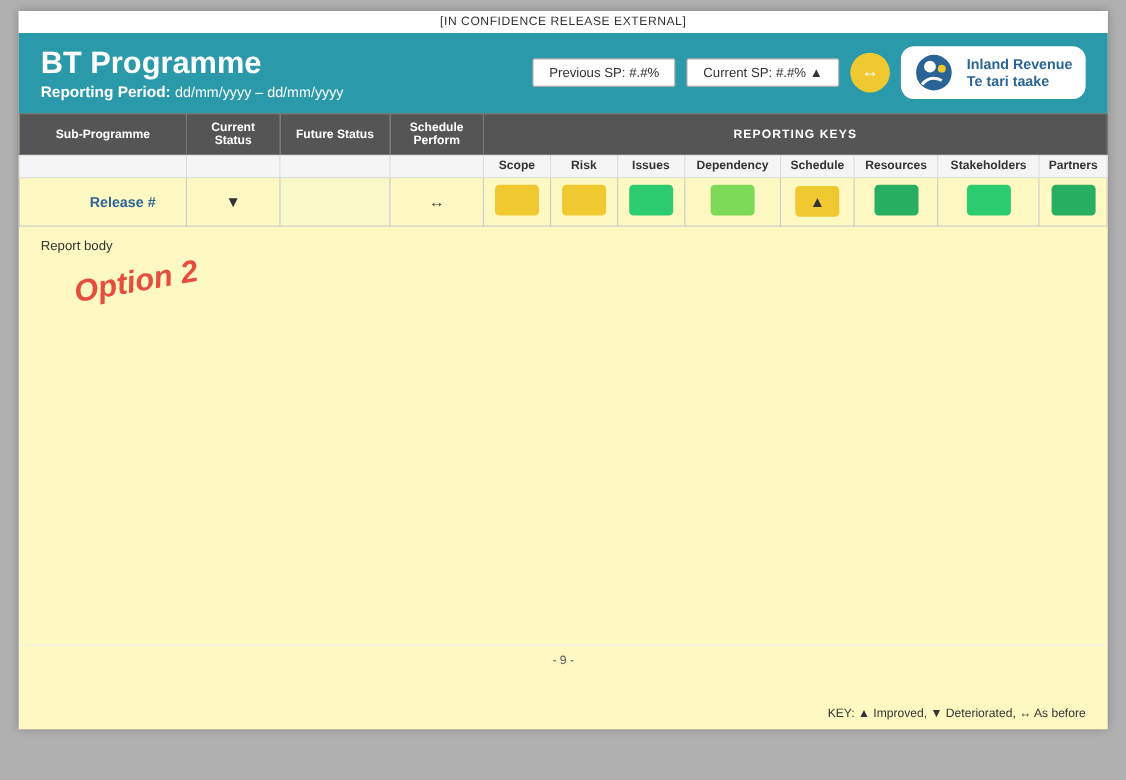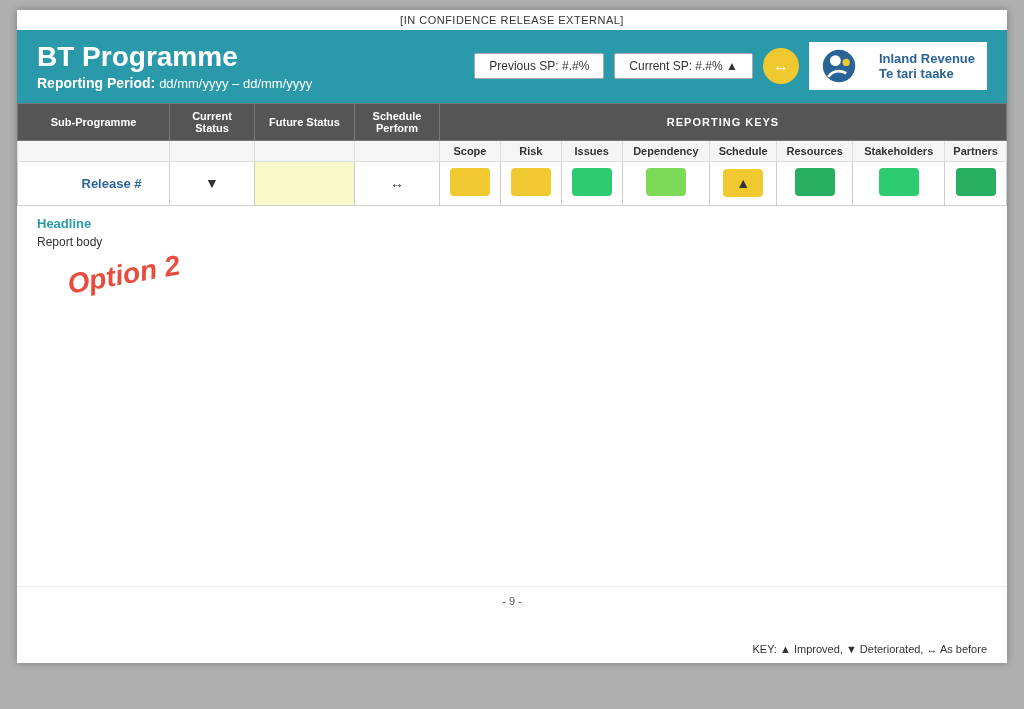--- a/index.html
+++ b/index.html
@@ -8,21 +8,21 @@
       font-family: Arial, sans-serif;
       font-size: 12px;
       display: flex;
       flex-direction: column;
       align-items: center;
       min-height: 709px;
       padding: 10px 0;
     }
     .page-container {
       width: 990px;
-      background: #ffffff;
+      background: #fef9c3;
       box-shadow: 0 0 8px rgba(0,0,0,0.3);
       display: flex;
       flex-direction: column;
     }
     .confidential-bar {
       background: white;
       text-align: center;
       font-size: 11px;
       padding: 4px;
       color: #333;
@@ -85,23 +85,23 @@
       align-items: center;
       justify-content: center;
       color: white;
       font-size: 16px;
       font-weight: bold;
     }
     .logo-area {
       display: flex;
       align-items: center;
       background: white;
-      border-radius: 0;
+      border-radius: 12px;
       padding: 6px 12px;
-      gap: 22px;
+      gap: 12px;
     }
     .logo-icon {
       width: 36px;
       height: 36px;
     }
     .logo-text {
       font-size: 13px;
       color: #2a6496;
       font-weight: bold;
       line-height: 1.2;
@@ -331,21 +331,20 @@
           </td>
           <td>
             <div class="color-box color-dark-green"></div>
           </td>
         </tr>
       </tbody>
     </table>
   </div>
 
   <div class="content-area">
-    <div class="headline">Headline</div>
     <div class="report-body">Report body</div>
     <div class="option2-text">
       <span>Option 2</span>
     </div>
   </div>
 
   <div class="bottom-area">
     <div class="key-legend-left"></div>
     <div class="page-number">- 9 -</div>
     <div class="key-legend">KEY: ▲ Improved, ▼ Deteriorated, ↔ As before</div>

